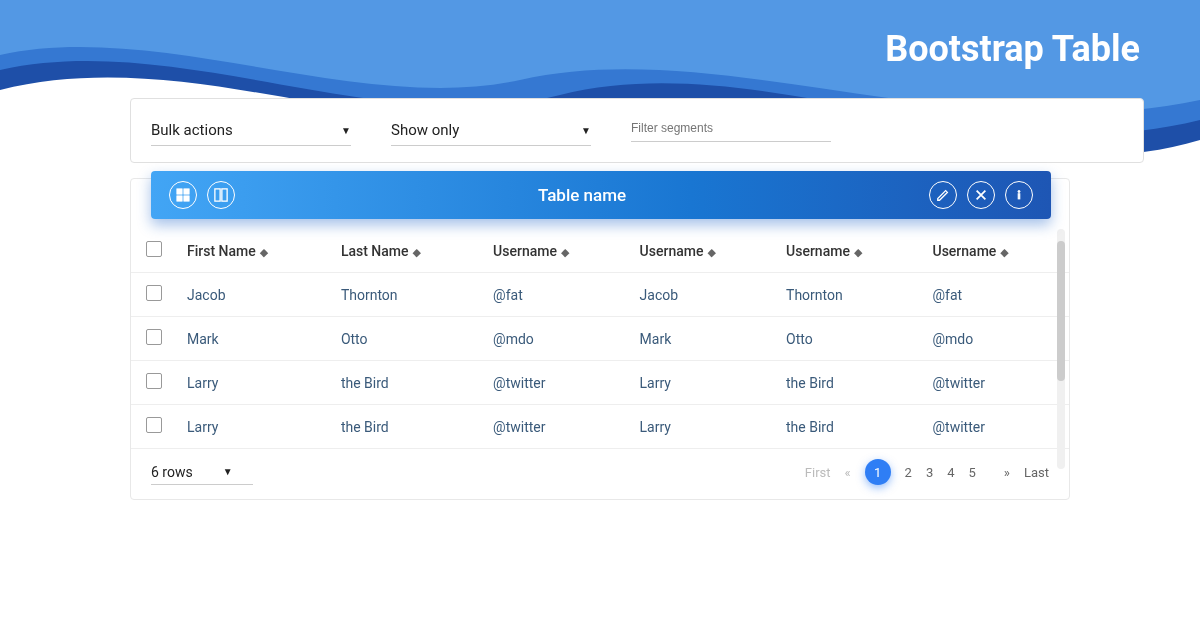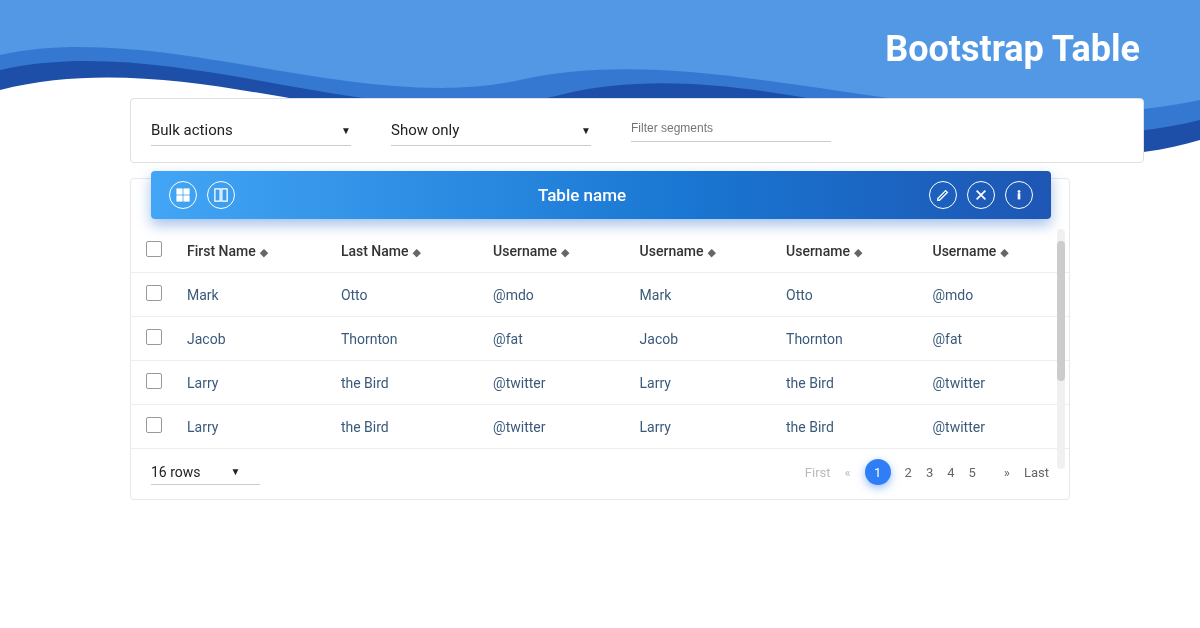--- a/index.html
+++ b/index.html
@@ -128,35 +128,35 @@
           <th><span>Last Name</span><span class="sort">◆</span></th>
           <th><span>Username</span><span class="sort">◆</span></th>
           <th><span>Username</span><span class="sort">◆</span></th>
           <th><span>Username</span><span class="sort">◆</span></th>
           <th><span>Username</span><span class="sort">◆</span></th>
         </tr>
       </thead>
       <tbody id="tbody">
           <tr>
             <td class="cb"><span class="checkbox"></span></td>
+            <td>Jacob</td>
+            <td>Thornton</td>
+            <td>@fat</td>
+            <td>Jacob</td>
+            <td>Thornton</td>
+            <td>@fat</td>
+          </tr>
+          <tr>
+            <td class="cb"><span class="checkbox"></span></td>
             <td>Mark</td>
             <td>Otto</td>
             <td>@mdo</td>
             <td>Mark</td>
             <td>Otto</td>
             <td>@mdo</td>
-          </tr>
-          <tr>
-            <td class="cb"><span class="checkbox"></span></td>
-            <td>Jacob</td>
-            <td>Thornton</td>
-            <td>@fat</td>
-            <td>Jacob</td>
-            <td>Thornton</td>
-            <td>@fat</td>
           </tr>
           <tr>
             <td class="cb"><span class="checkbox"></span></td>
             <td>Larry</td>
             <td>the Bird</td>
             <td>@twitter</td>
             <td>Larry</td>
             <td>the Bird</td>
             <td>@twitter</td>
           </tr>
@@ -168,21 +168,21 @@
             <td>Larry</td>
             <td>the Bird</td>
             <td>@twitter</td>
           </tr>
         </tbody>
     </table>
   </div>
 
   <div class="tbl-footer">
     <div class="rows-sel">
-      <span>16 rows</span>
+      <span>6 rows</span>
       <span class="caret">▼</span>
     </div>
     <div class="pager">
       <span class="pg muted">First</span>
       <span class="pg muted">«</span>
       <span id="pager-pages"><span class="pg active" style="margin-right: 14px;">1</span><span class="pg" style="margin-right: 14px;">2</span><span class="pg" style="margin-right: 14px;">3</span><span class="pg" style="margin-right: 14px;">4</span><span class="pg" style="margin-right: 14px;">5</span></span>
       <span class="pg">»</span>
       <span class="pg">Last</span>
     </div>
   </div>

